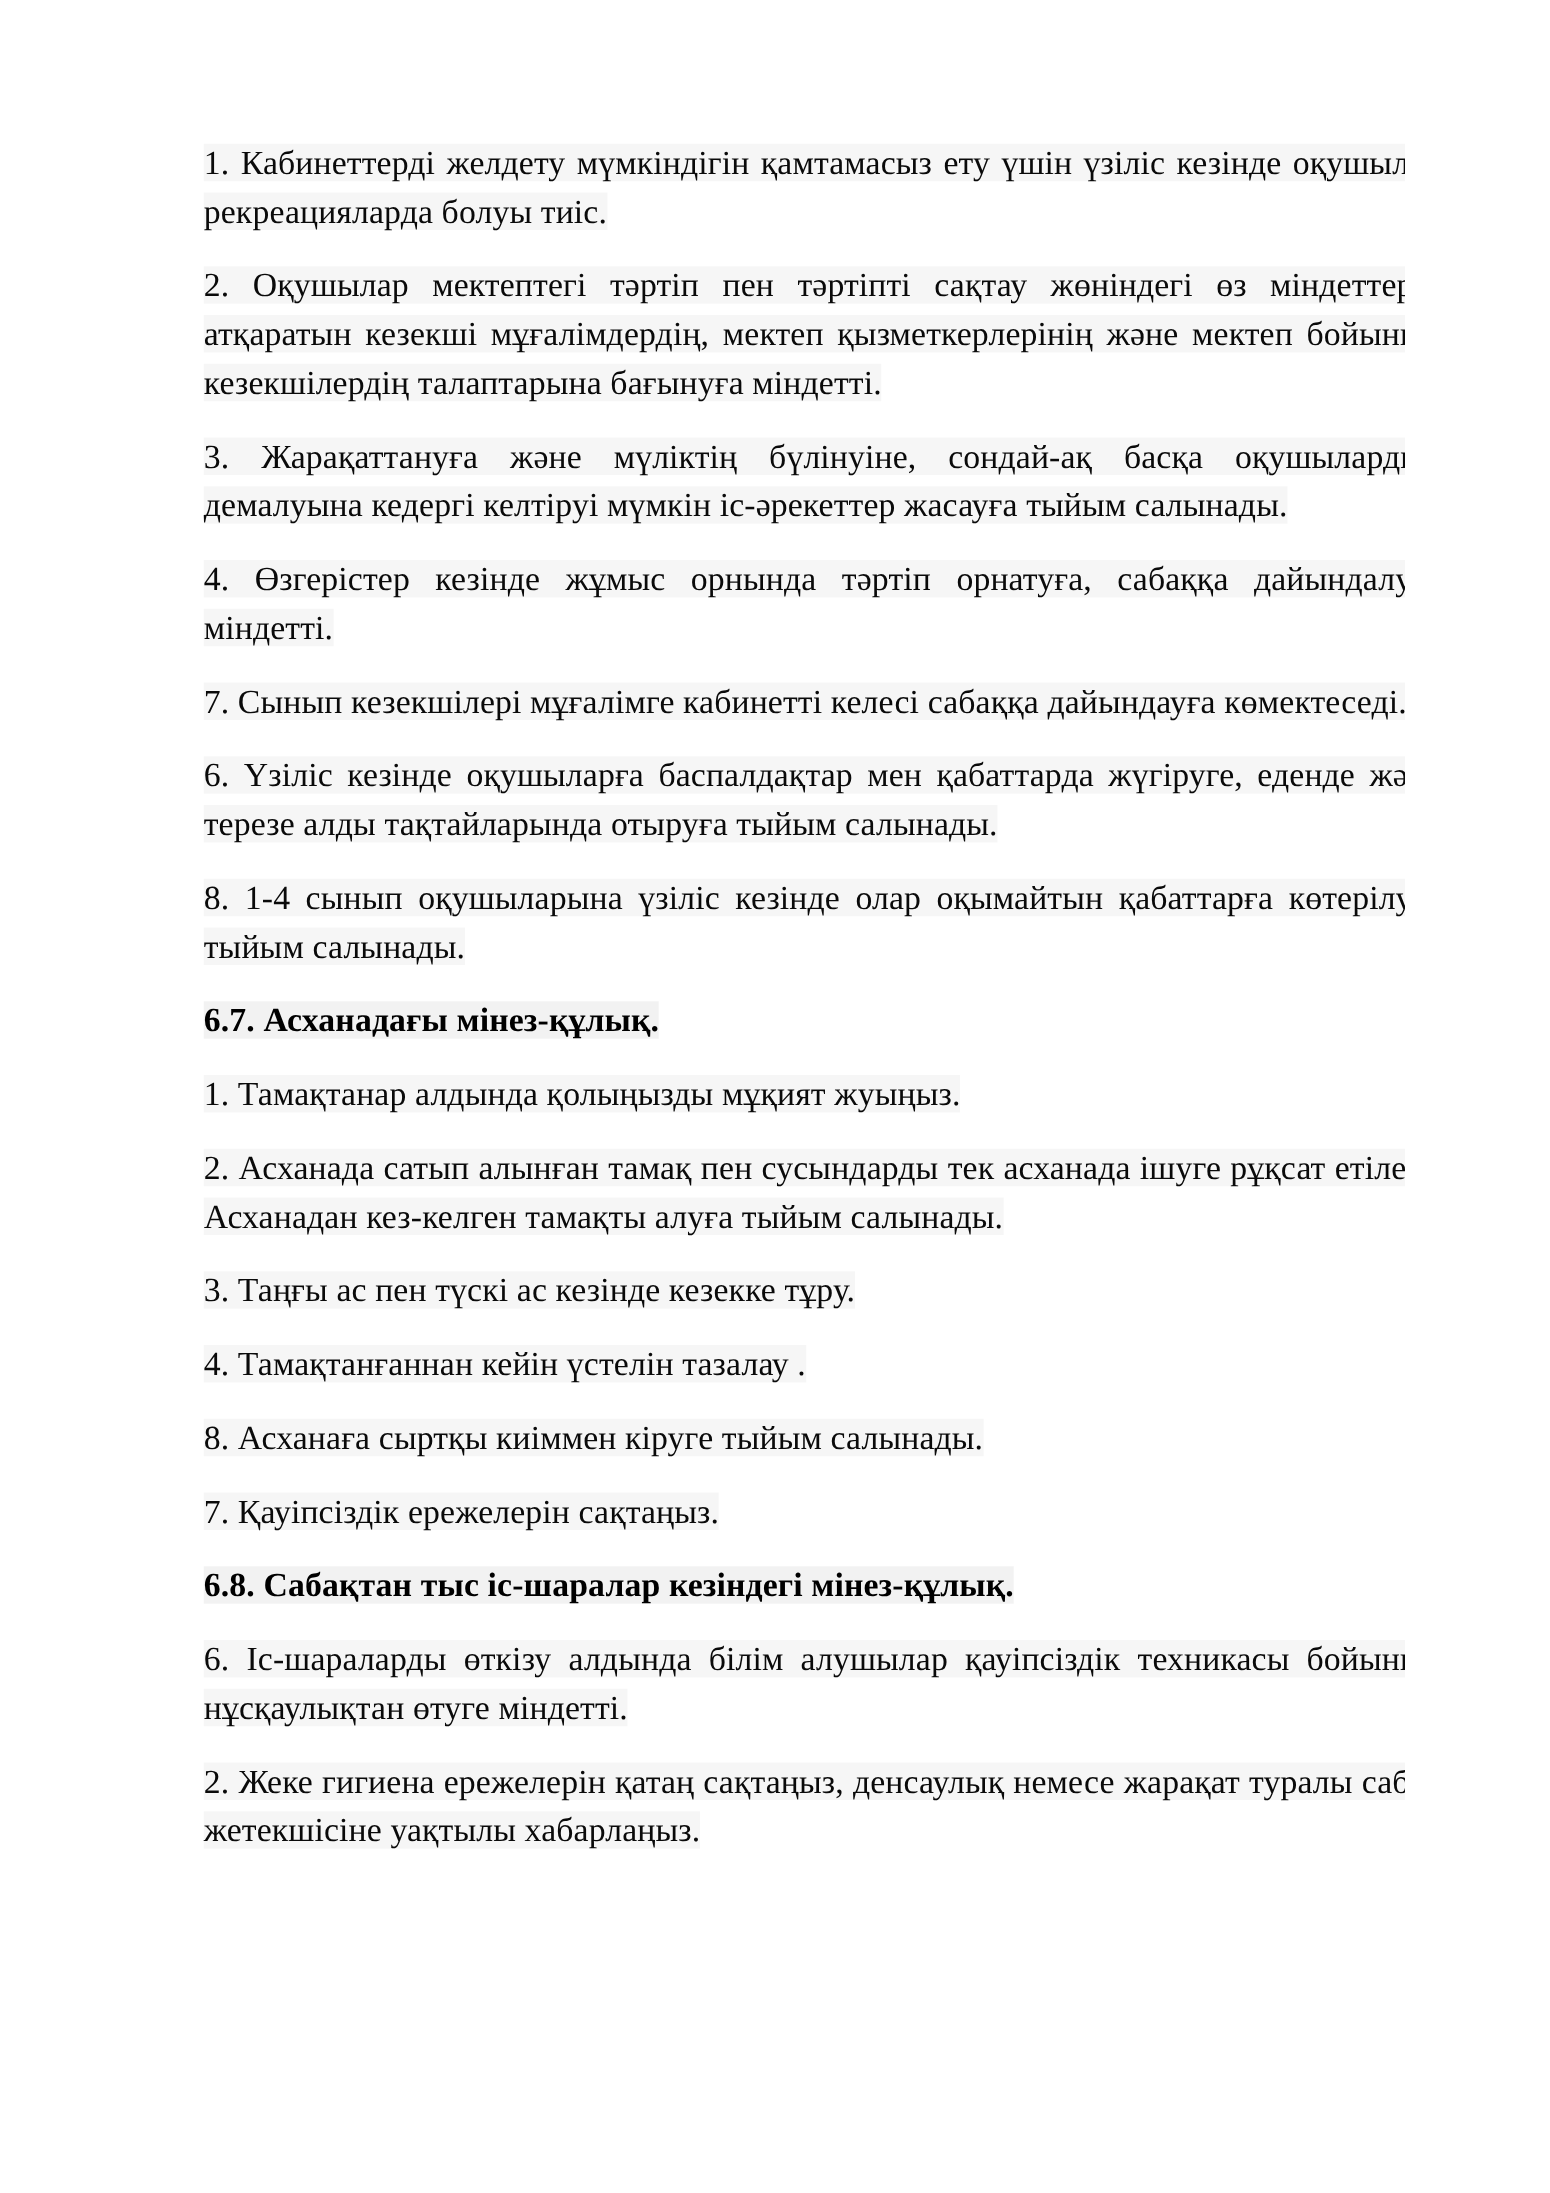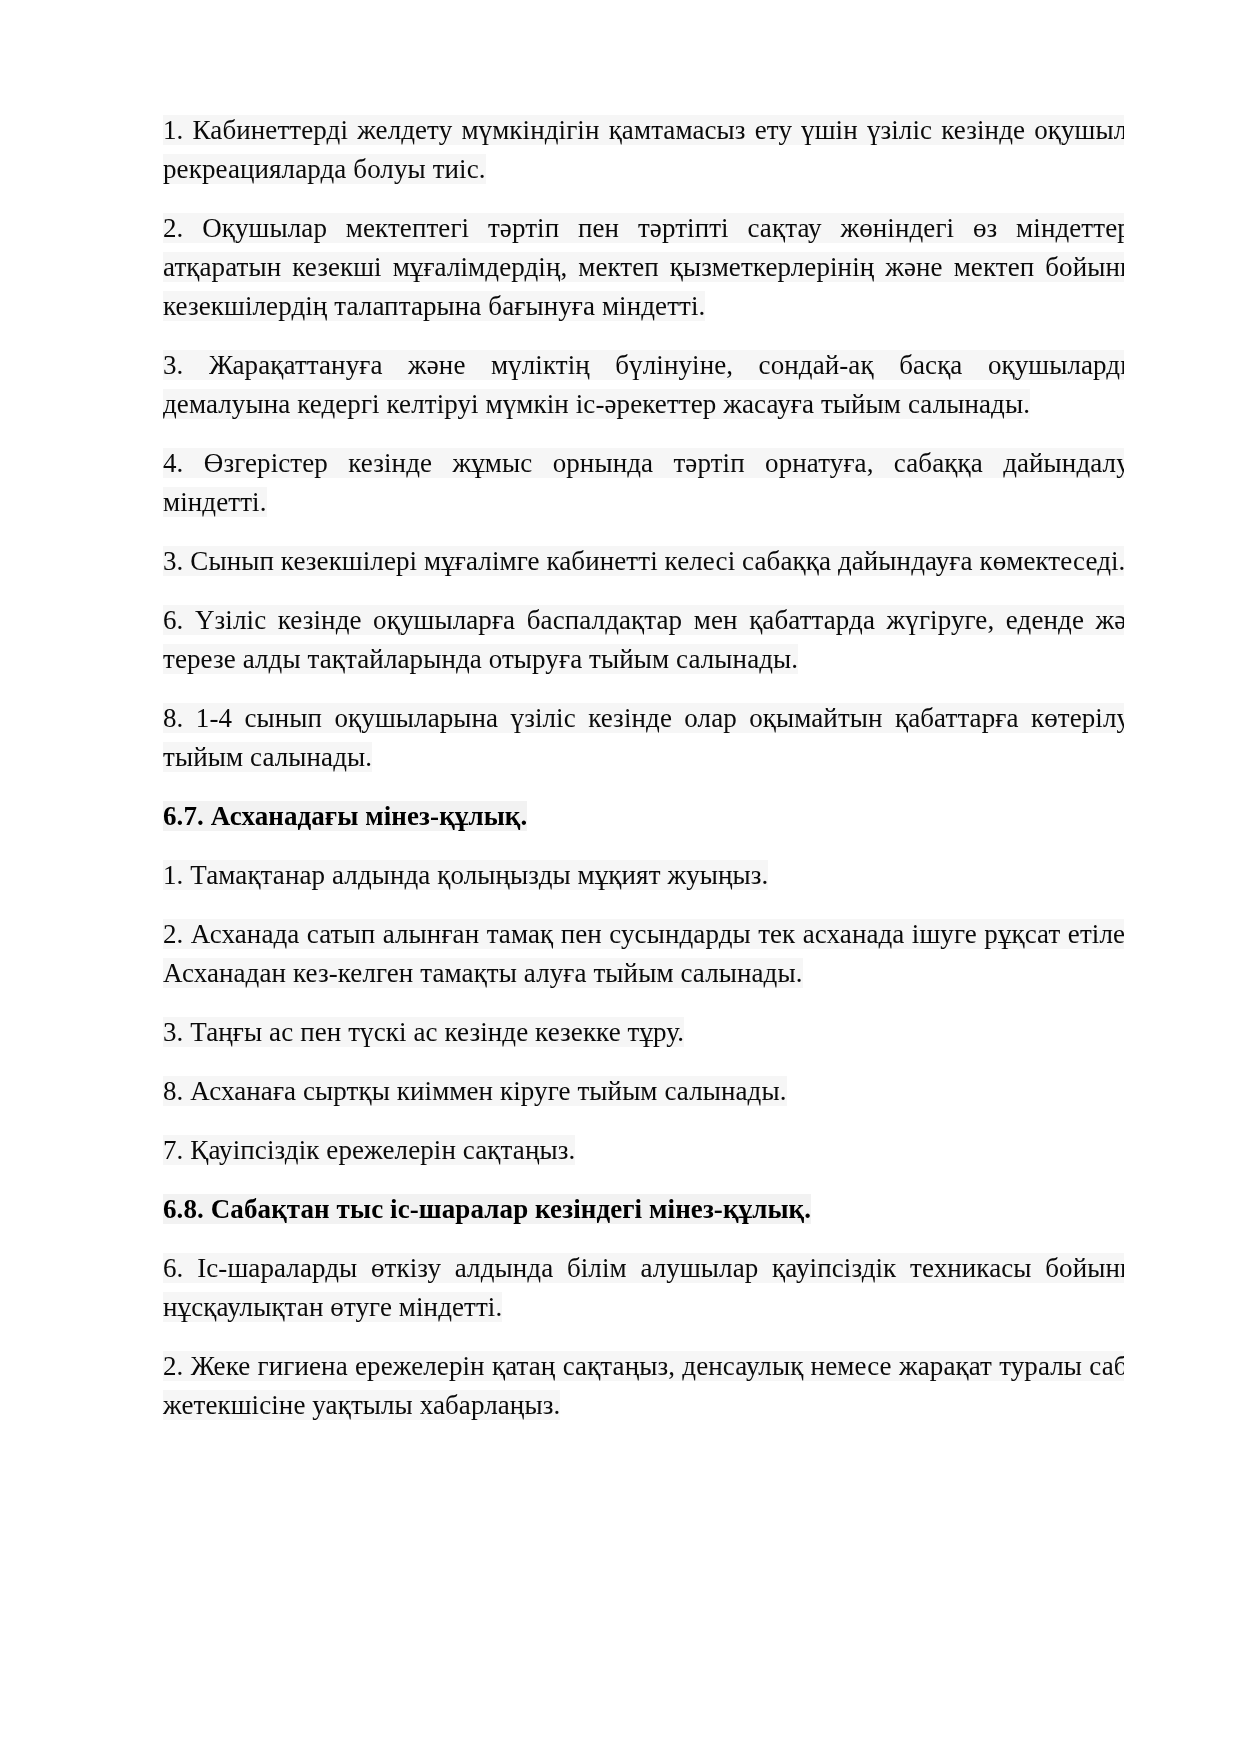--- a/index.html
+++ b/index.html
@@ -46,26 +46,27 @@
 </style>
 </head>
 <body>
 
 <div class="page">
   <div class="doc">
     <p><span class="ink">1. Кабинеттерді желдету мүмкіндігін қамтамасыз ету үшін үзіліс кезінде оқушылар рекреацияларда болуы тиіс.</span></p>
     <p><span class="ink">2. Оқушылар мектептегі тәртіп пен тәртіпті сақтау жөніндегі өз міндеттерін атқаратын кезекші мұғалімдердің, мектеп қызметкерлерінің және мектеп бойынша кезекшілердің талаптарына бағынуға міндетті.</span></p>
     <p><span class="ink">3. Жарақаттануға және мүліктің бүлінуіне, сондай-ақ басқа оқушылардың демалуына кедергі келтіруі мүмкін іс-әрекеттер жасауға тыйым салынады.</span></p>
     <p><span class="ink">4. Өзгерістер кезінде  жұмыс орнында тәртіп орнатуға, сабаққа дайындалуға міндетті.</span></p>
-    <p><span class="ink">3. Сынып кезекшілері мұғалімге кабинетті келесі сабаққа дайындауға көмектеседі.</span></p>
+    <p><span class="ink">7. Сынып кезекшілері мұғалімге кабинетті келесі сабаққа дайындауға көмектеседі.</span></p>
     <p><span class="ink">6. Үзіліс кезінде оқушыларға баспалдақтар мен қабаттарда жүгіруге, еденде және терезе алды тақтайларында отыруға тыйым салынады.</span></p>
     <p><span class="ink">8. 1-4 сынып оқушыларына үзіліс кезінде олар оқымайтын қабаттарға көтерілуге тыйым салынады.</span></p>
     <p class="heading"><span class="ink">6.7. Асханадағы мінез-құлық.</span></p>
     <p><span class="ink">1. Тамақтанар алдында қолыңызды мұқият жуыңыз.</span></p>
     <p><span class="ink">2. Асханада сатып алынған тамақ пен сусындарды тек асханада ішуге рұқсат етіледі. Асханадан кез-келген тамақты алуға тыйым салынады.</span></p>
     <p><span class="ink">3. Таңғы ас пен түскі ас кезінде кезекке тұру.</span></p>
+    <p><span class="ink">4. Тамақтанғаннан кейін үстелін тазалау .</span></p>
     <p><span class="ink">8. Асханаға сыртқы киіммен кіруге тыйым салынады.</span></p>
     <p><span class="ink">7. Қауіпсіздік ережелерін сақтаңыз.</span></p>
     <p class="heading"><span class="ink">6.8. Сабақтан тыс іс-шаралар кезіндегі мінез-құлық.</span></p>
     <p><span class="ink">6. Іс-шараларды өткізу алдында білім алушылар қауіпсіздік техникасы бойынша нұсқаулықтан өтуге міндетті.</span></p>
     <p><span class="ink">2. Жеке гигиена ережелерін қатаң сақтаңыз, денсаулық немесе жарақат туралы сабақ жетекшісіне уақтылы хабарлаңыз.</span></p>
   </div>
 </div>
 
 </body></html>

